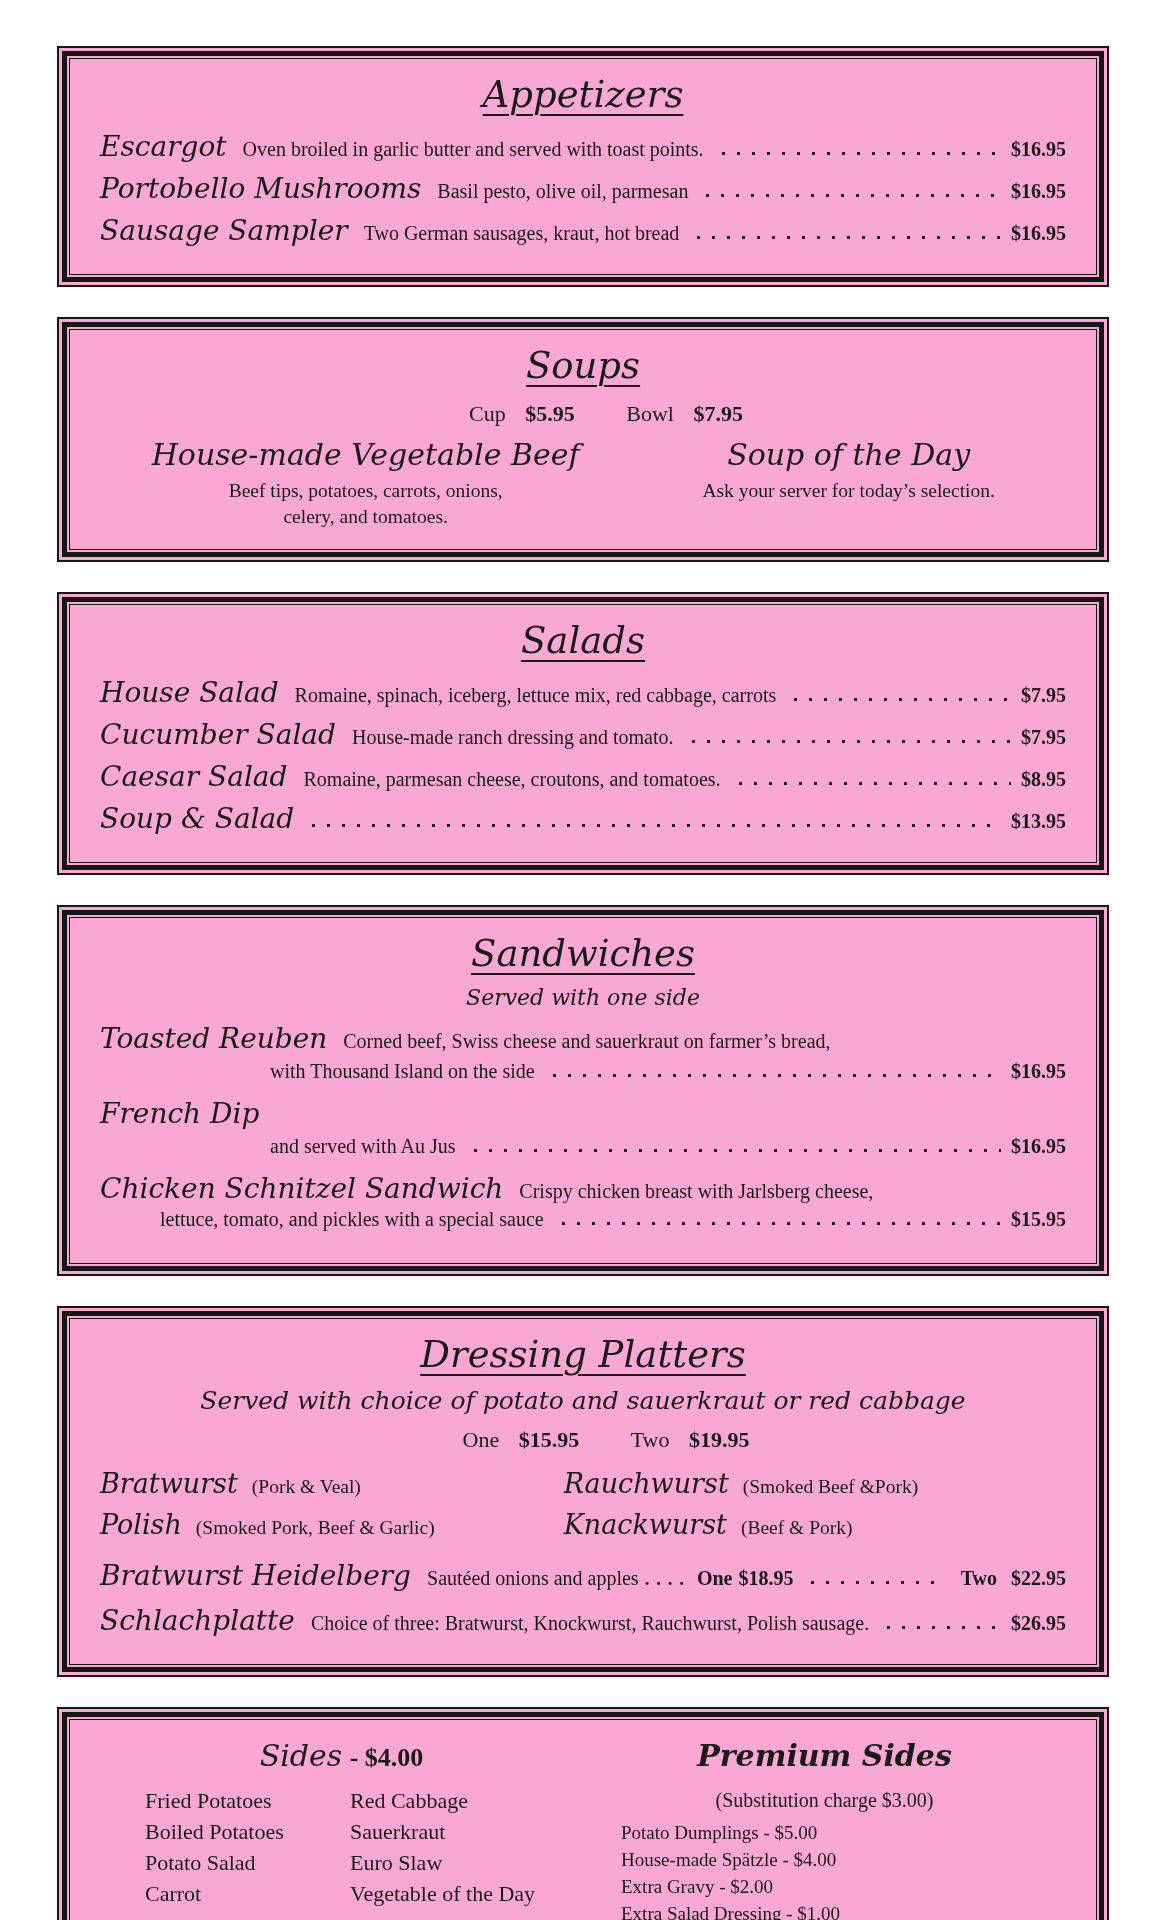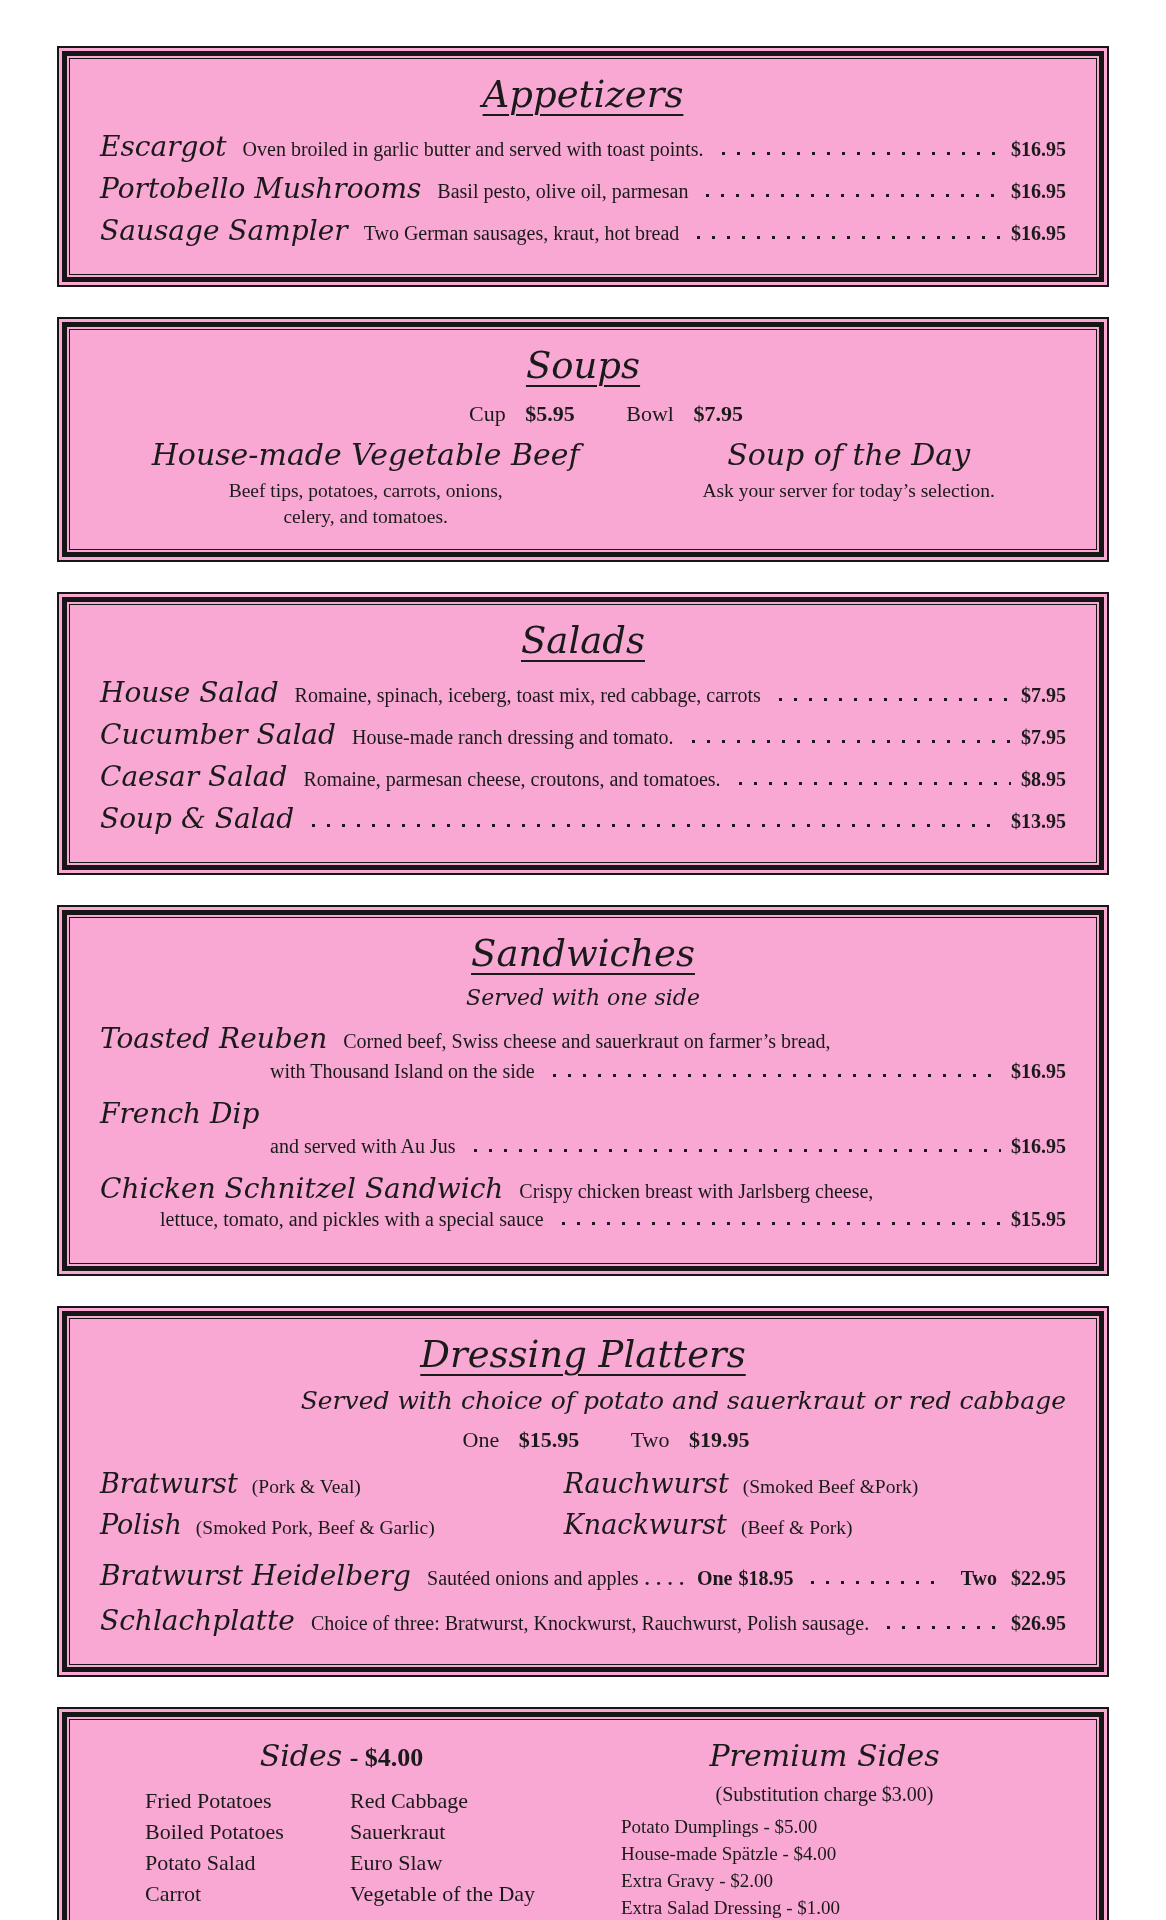--- a/index.html
+++ b/index.html
@@ -118,21 +118,21 @@
       </div>
   </div>
 
   <div class="frame">
     <div class="frame-mid">
         <div class="frame-in">
       <div class="sec-title"><span>Salads</span></div>
 
       <div class="row">
         <span class="iname">House Salad</span>
-        <span class="idesc">Romaine, spinach, iceberg, toast mix, red cabbage, carrots</span>
+        <span class="idesc">Romaine, spinach, iceberg, lettuce mix, red cabbage, carrots</span>
         <span class="leader"></span>
         <span class="price">$7.95</span>
       </div>
       <div class="row">
         <span class="iname">Cucumber Salad</span>
         <span class="idesc">House-made ranch dressing and tomato.</span>
         <span class="leader"></span>
         <span class="price">$7.95</span>
       </div>
       <div class="row">
@@ -189,21 +189,21 @@
         </div>
       </div>
     </div>
       </div>
   </div>
 
   <div class="frame">
     <div class="frame-mid">
         <div class="frame-in">
       <div class="sec-title"><span>Dressing Platters</span></div>
-      <div class="sub-script script" style="font-size:25px;text-align:right;">Served with choice of potato and sauerkraut or red cabbage</div>
+      <div class="sub-script script" style="font-size:25px;">Served with choice of potato and sauerkraut or red cabbage</div>
 
       <div class="center-line">
         <span class="lbl">One</span>
         <span class="val">$15.95</span>
         <span class="lbl">Two</span>
         <span class="val">$19.95</span>
       </div>
 
       <div class="pl-grid">
         <div class="pl-cell">
@@ -263,21 +263,21 @@
             </div>
             <div>
               <div class="side-item">Red Cabbage</div>
               <div class="side-item">Sauerkraut</div>
               <div class="side-item">Euro Slaw</div>
               <div class="side-item">Vegetable of the Day</div>
             </div>
           </div>
         </div>
         <div>
-          <div class="sides-title script" style="margin-bottom:12px;">Premium Sides</div>
+          <div class="sides-title script" style="margin-bottom:18px;font-weight:bold;">Premium Sides</div>
           <div class="prem-sub">(Substitution charge $3.00)</div>
           <div class="prem-list">
             <div class="prem-item">Potato Dumplings - $5.00</div>
             <div class="prem-item">House-made Spätzle - $4.00</div>
             <div class="prem-item">Extra Gravy - $2.00</div>
             <div class="prem-item">Extra Salad Dressing - $1.00</div>
           </div>
         </div>
       </div>
     </div>

